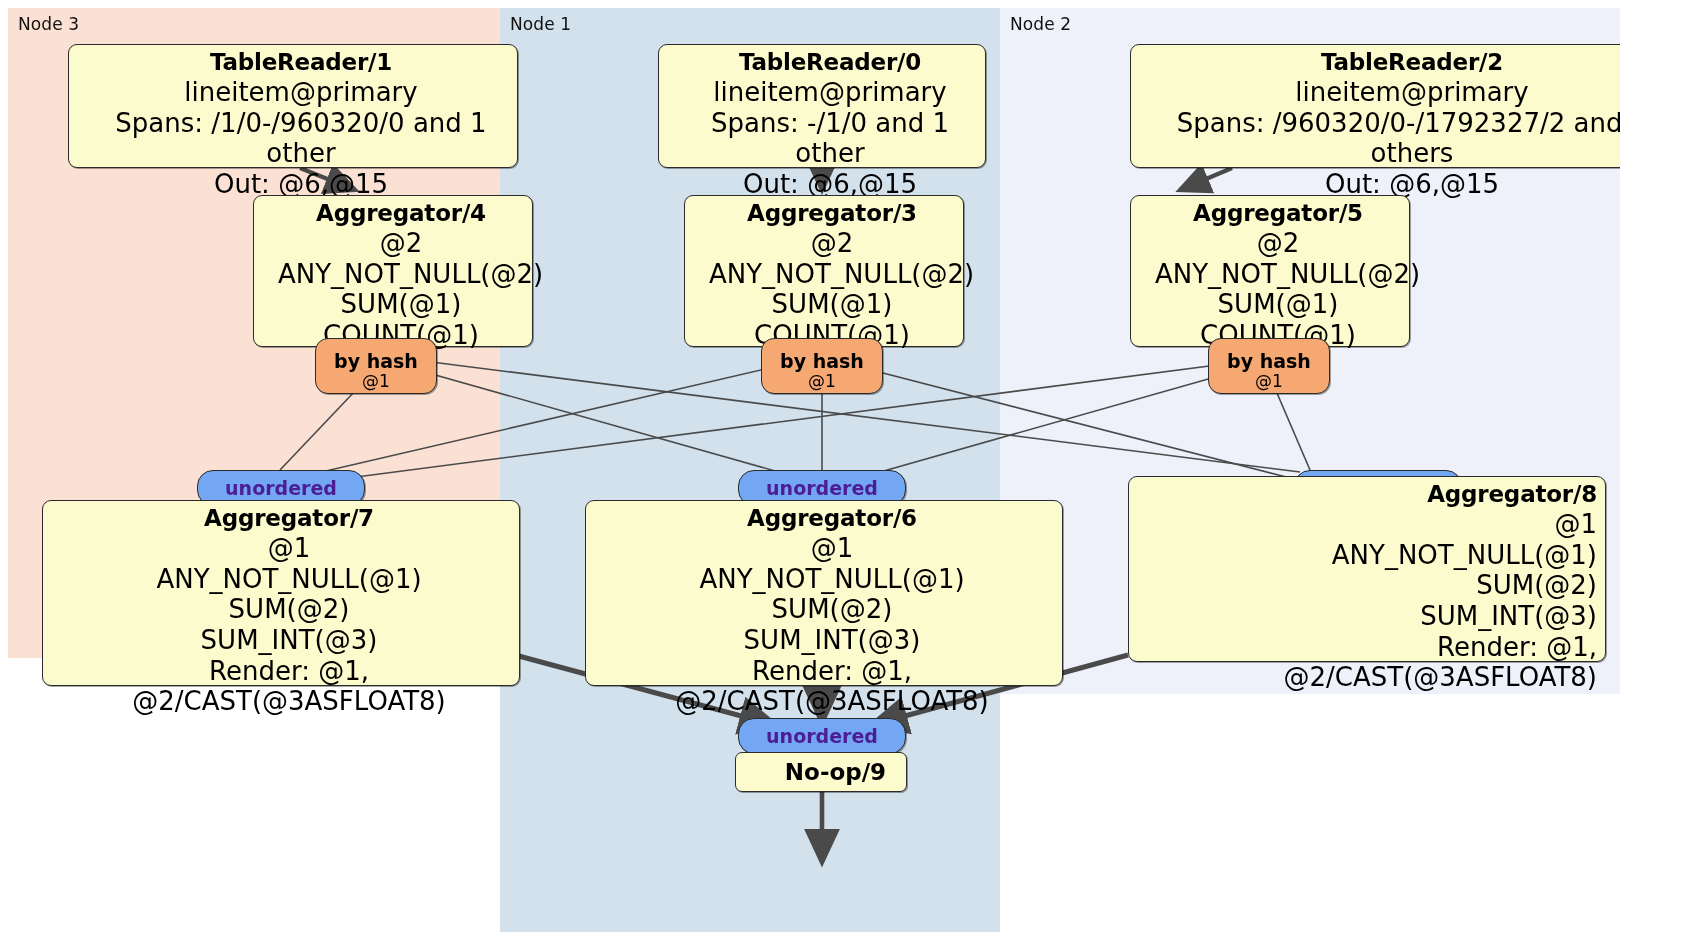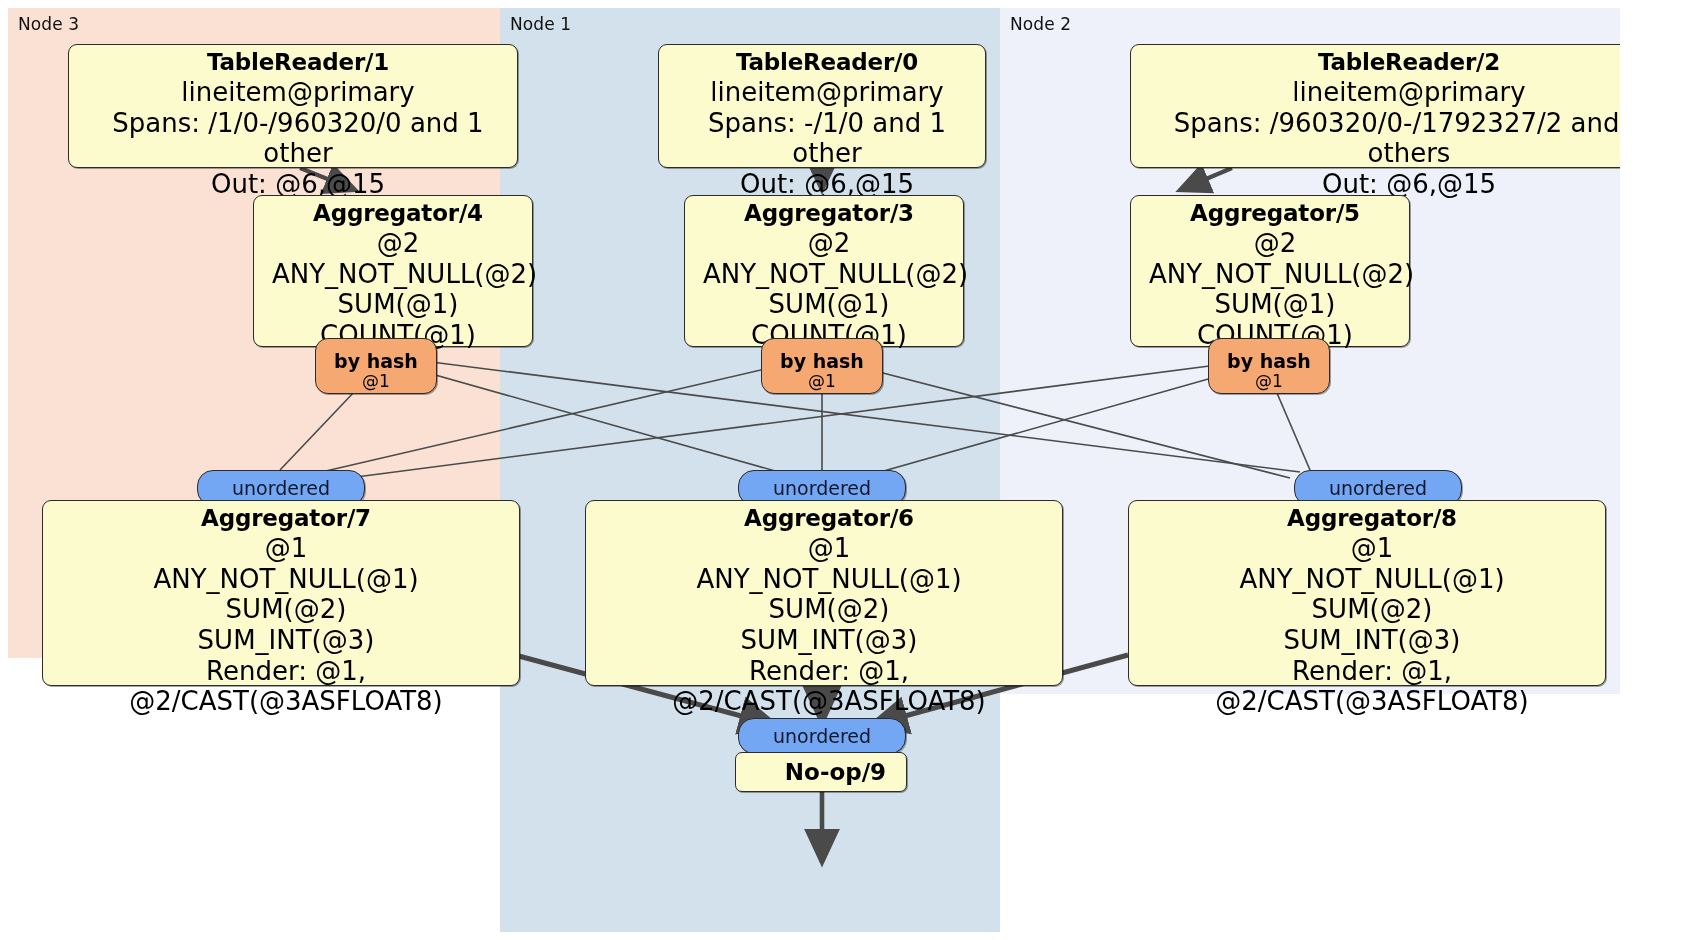--- a/index.html
+++ b/index.html
@@ -9,21 +9,21 @@
   .node-region{position:absolute;box-sizing:border-box;}
   .node-label{position:absolute;top:6px;left:10px;font-size:17px;color:#111;letter-spacing:0.1px;}
 
   .edges{position:absolute;left:0;top:0;width:1708px;height:940px;pointer-events:none;}
 
   .box{
     position:absolute;box-sizing:border-box;
     background:#fbfbcd;border:1.8px solid #2b2b2b;border-radius:9px;
     text-align:center;line-height:1.18;color:#000;
     box-shadow:1px 1px 0 rgba(0,0,0,0.35);
-    padding:4px 8px 5px 18px;
+    padding:4px 8px 5px 24px;
   }
   .box .ttl{font-weight:bold;font-size:23px;letter-spacing:-0.2px;display:block;margin-bottom:1px;}
   .box .ln{font-size:26px;display:block;}
 
   .simplebox{
     position:absolute;box-sizing:border-box;
     background:#fbfbcd;border:1.8px solid #2b2b2b;border-radius:7px;
     text-align:center;color:#000;font-weight:bold;font-size:23px;
     box-shadow:1px 1px 0 rgba(0,0,0,0.35);
     display:flex;align-items:center;justify-content:center;padding-left:29px;
@@ -35,21 +35,21 @@
     text-align:center;color:#000;line-height:1.1;
     box-shadow:1px 1px 0 rgba(0,0,0,0.35);
     padding-top:12px;
   }
   .pill-hash .ttl{font-weight:bold;font-size:19px;display:block;}
   .pill-hash .sub{font-size:17px;display:block;}
 
   .pill-unord{
     position:absolute;box-sizing:border-box;
     background:#74a7f3;border:1.8px solid #2b2b2b;border-radius:16px;
-    text-align:right;color:#0f172a;font-weight:normal;font-size:19px;
+    text-align:right;color:#4c1d95;font-weight:bold;font-size:19px;
     box-shadow:1px 1px 0 rgba(0,0,0,0.35);
     display:flex;align-items:center;justify-content:center;
   }
 </style>
 </head>
 <body>
 
 <div id="canvas">
 
   <div class="node-region" style="left:8px;top:8px;width:492px;height:650px;background:#fbe1d4;">
@@ -180,21 +180,21 @@
 
   <div class="box" style="left:585px;top:500px;width:478px;height:186px;">
     <span class="ttl">Aggregator/6</span>
     <span class="ln">@1</span>
     <span class="ln">ANY_NOT_NULL(@1)</span>
     <span class="ln">SUM(@2)</span>
     <span class="ln">SUM_INT(@3)</span>
     <span class="ln">Render: @1, @2/CAST(@3ASFLOAT8)</span>
   </div>
 
-  <div class="box" style="left:1128px;top:500px;width:478px;height:186px;">
+  <div class="box" style="left:1128px;top:476px;width:478px;height:186px;text-align:right;">
     <span class="ttl">Aggregator/8</span>
     <span class="ln">@1</span>
     <span class="ln">ANY_NOT_NULL(@1)</span>
     <span class="ln">SUM(@2)</span>
     <span class="ln">SUM_INT(@3)</span>
     <span class="ln">Render: @1, @2/CAST(@3ASFLOAT8)</span>
   </div>
 
   <div class="pill-unord" style="left:738px;top:718px;width:168px;height:36px;">
     <span>unordered</span>

